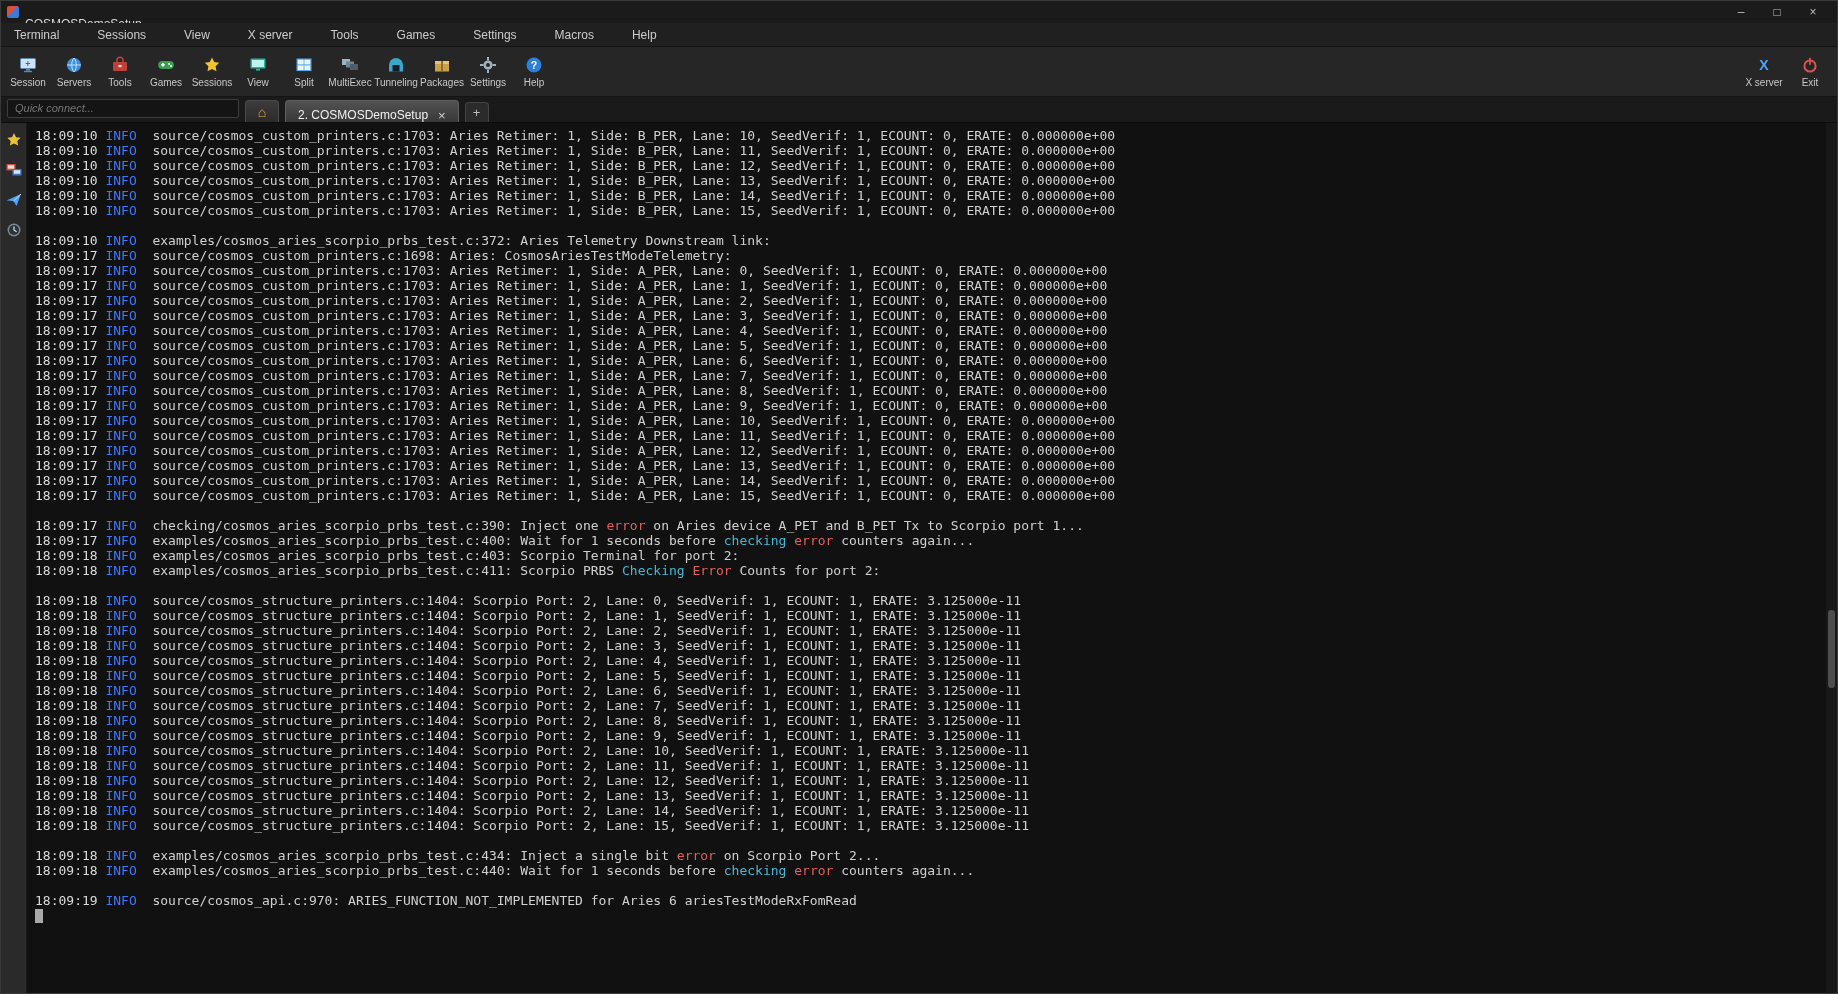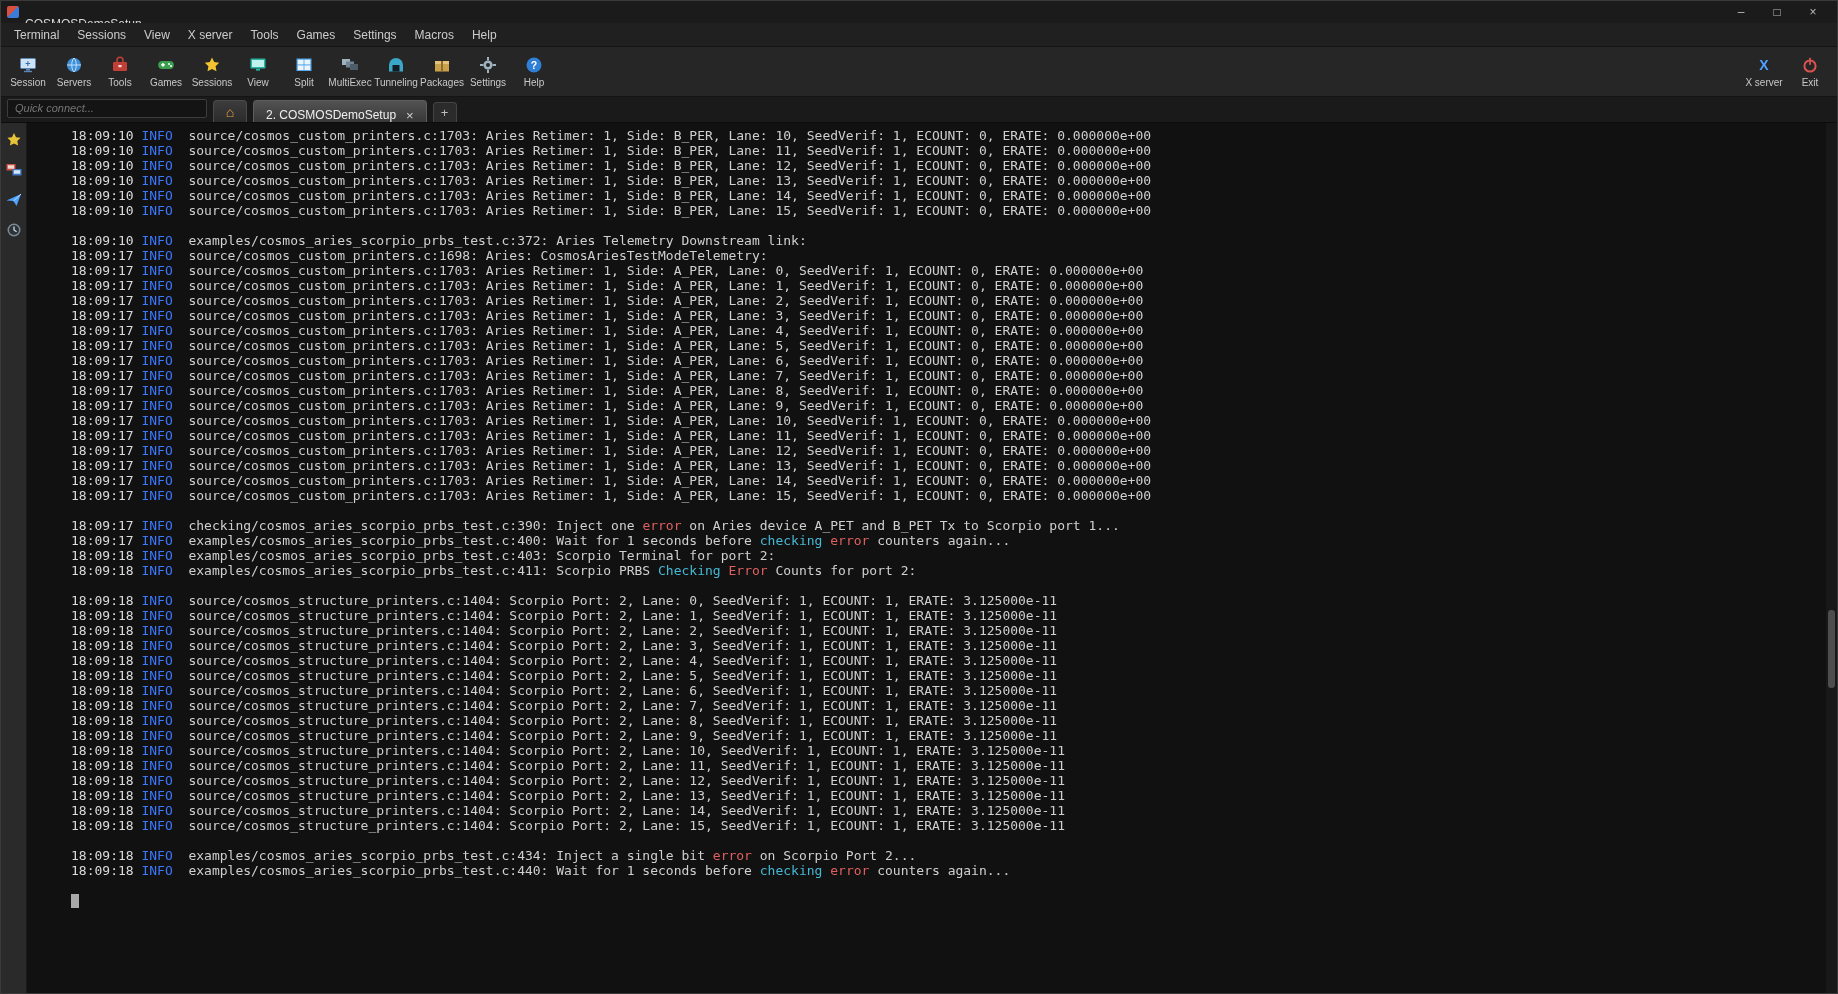--- a/index.html
+++ b/index.html
@@ -15,47 +15,47 @@
   .window { width:1838px; height:994px; display:flex; flex-direction:column; background:#101010; border:1px solid #3a3a3a; }
 
   
   .titlebar { height:22px; background:#1b1b1b; display:flex; align-items:center; padding:0 6px; gap:6px; flex:0 0 auto; }
   .app-icon { width:12px; height:12px; border-radius:2px; background:linear-gradient(135deg,#d94f3d 0 50%,#3d7bd9 50% 100%); }
   .win-title { color:#d8d8d8; font-size:12px;margin-top:24px; }
   .win-controls { margin-left:auto; display:flex; }
   .win-btn { width:36px; height:22px; display:flex; align-items:center; justify-content:center; color:#bbbbbb; font-size:12px; cursor:default; }
 
   
-  .menubar { height:24px; background:#202020; display:flex; align-items:center; padding:0 4px; border-bottom:1px solid #141414; flex:0 0 auto; }
+  .menubar { height:24px; background:#202020; display:flex; align-items:center; padding:0 4px; border-bottom:1px solid #141414; flex:0 0 auto;gap:20px; }
   .menu-item { color:#cccccc; font-size:12px; padding:3px 9px; border-radius:2px; }
 
   
   .toolbar { height:50px; background:#262626; display:flex; align-items:stretch; padding:0 4px; border-bottom:1px solid #141414; flex:0 0 auto; }
   .toolbar-left, .toolbar-right { display:flex; }
   .toolbar-right { margin-left:auto; }
   .tbtn { width:46px; display:flex; flex-direction:column; align-items:center; justify-content:center; gap:3px; color:#c8c8c8; font-size:10px; border-radius:3px; }
   .tb-icon { width:20px; height:18px; display:flex; align-items:center; justify-content:center; }
   .tb-label { white-space:nowrap; }
 
   
   .tabrow { height:26px; background:#1a1a1a; display:flex; align-items:flex-end; padding:0 6px; gap:6px; border-bottom:1px solid #0c0c0c; flex:0 0 auto; }
   .quick-connect { display:flex; align-items:center; height:100%; }
-  .quick-connect input { width:200px; height:19px; background:#141414; border:1px solid #3d3d3d; border-radius:2px; color:#9a9a9a; font-size:11px; font-style:italic; padding:0 7px; outline:none; margin-bottom:3px; }
+  .quick-connect input { width:232px; height:19px; background:#141414; border:1px solid #3d3d3d; border-radius:2px; color:#9a9a9a; font-size:11px; font-style:italic; padding:0 7px; outline:none; margin-bottom:3px; }
   .home-tab { width:34px; height:22px; display:flex; align-items:center; justify-content:center; background:linear-gradient(#3c3c3c,#2b2b2b); border:1px solid #4a4a4a; border-bottom:none; border-radius:4px 4px 0 0; color:#e8a33d; font-size:14px; }
   .tab { height:22px; display:flex; align-items:flex-end; gap:10px; padding:0 12px; background:linear-gradient(#525252,#383838); border:1px solid #5e5e5e; border-bottom:none; border-radius:4px 4px 0 0; color:#f0f0f0; font-size:12px; }
   .tab-close { color:#cfcfcf; font-size:13px; line-height:1; }
   .new-tab { width:24px; height:20px; display:flex; align-items:center; justify-content:center; background:#2b2b2b; border:1px solid #444; border-bottom:none; border-radius:4px 4px 0 0; color:#bdbdbd; font-size:13px; }
 
   
   .main { flex:1 1 auto; display:flex; position:relative; background:var(--term-bg); overflow:hidden; }
   .side-panel { width:26px; background:#2a2a2a; border-right:1px solid #1a1a1a; display:flex; flex-direction:column; align-items:center; padding-top:8px; gap:12px; flex:0 0 auto; }
   .side-icon { width:18px; height:18px; display:flex; align-items:center; justify-content:center; border-radius:3px; }
 
   .terminal { flex:1 1 auto; padding:5px 0 0 8px; background:var(--term-bg);
-    font-family:"DejaVu Sans Mono", monospace; font-size:13px; line-height:15px; color:var(--fg); overflow:hidden;margin-left:36px; }
+    font-family:"DejaVu Sans Mono", monospace; font-size:13px; line-height:15px; color:var(--fg); overflow:hidden; }
   .line { white-space:pre; height:15px; }
   .time { color:#dcdcdc; }
   .level { color:var(--info); }
   .seg-default { color:var(--fg); }
   .seg-error { color:var(--error); }
   .seg-highlight { color:var(--highlight); }
   .cursor { display:inline-block; width:8px; height:14px; background:#a9a9a9; vertical-align:text-bottom; }
 
   .scrollbar { position:absolute; top:0; right:0; bottom:0; width:12px; background:#181818; border-left:1px solid #101010; }
   .scroll-thumb { position:absolute; left:2px; right:2px; top:56%; height:9%; background:#4d4d4d; border-radius:3px; }
@@ -332,20 +332,21 @@
         <div class="line"><span class="time">18:09:18 </span><span class="level">INFO</span><span class="msg">  <span class="seg-default">source/cosmos_structure_printers.c:1404: Scorpio Port: 2, Lane: 10, SeedVerif: 1, ECOUNT: 1, ERATE: 3.125000e-11</span></span></div>
         <div class="line"><span class="time">18:09:18 </span><span class="level">INFO</span><span class="msg">  <span class="seg-default">source/cosmos_structure_printers.c:1404: Scorpio Port: 2, Lane: 11, SeedVerif: 1, ECOUNT: 1, ERATE: 3.125000e-11</span></span></div>
         <div class="line"><span class="time">18:09:18 </span><span class="level">INFO</span><span class="msg">  <span class="seg-default">source/cosmos_structure_printers.c:1404: Scorpio Port: 2, Lane: 12, SeedVerif: 1, ECOUNT: 1, ERATE: 3.125000e-11</span></span></div>
         <div class="line"><span class="time">18:09:18 </span><span class="level">INFO</span><span class="msg">  <span class="seg-default">source/cosmos_structure_printers.c:1404: Scorpio Port: 2, Lane: 13, SeedVerif: 1, ECOUNT: 1, ERATE: 3.125000e-11</span></span></div>
         <div class="line"><span class="time">18:09:18 </span><span class="level">INFO</span><span class="msg">  <span class="seg-default">source/cosmos_structure_printers.c:1404: Scorpio Port: 2, Lane: 14, SeedVerif: 1, ECOUNT: 1, ERATE: 3.125000e-11</span></span></div>
         <div class="line"><span class="time">18:09:18 </span><span class="level">INFO</span><span class="msg">  <span class="seg-default">source/cosmos_structure_printers.c:1404: Scorpio Port: 2, Lane: 15, SeedVerif: 1, ECOUNT: 1, ERATE: 3.125000e-11</span></span></div>
         <div class="line">&nbsp;</div>
         <div class="line"><span class="time">18:09:18 </span><span class="level">INFO</span><span class="msg">  <span class="seg-default">examples/cosmos_aries_scorpio_prbs_test.c:434: Inject a single bit </span><span class="seg-error">error</span><span class="seg-default"> on Scorpio Port 2...</span></span></div>
         <div class="line"><span class="time">18:09:18 </span><span class="level">INFO</span><span class="msg">  <span class="seg-default">examples/cosmos_aries_scorpio_prbs_test.c:440: Wait for 1 seconds before </span><span class="seg-highlight">checking</span><span class="seg-default"> </span><span class="seg-error">error</span><span class="seg-default"> counters again...</span></span></div>
         <div class="line">&nbsp;</div>
+        <div class="line"><span class="time">18:09:19 </span><span class="level">INFO</span><span class="msg">  <span class="seg-default">source/cosmos_api.c:970: ARIES_FUNCTION_NOT_IMPLEMENTED for Aries 6 ariesTestModeRxFomRead</span></span></div>
         <div class="line"><span class="cursor"></span></div>
       </div>
     <div class="scrollbar">
       <div class="scroll-thumb"></div>
     </div>
   </div>
 
 </div>
 
 </body></html>

